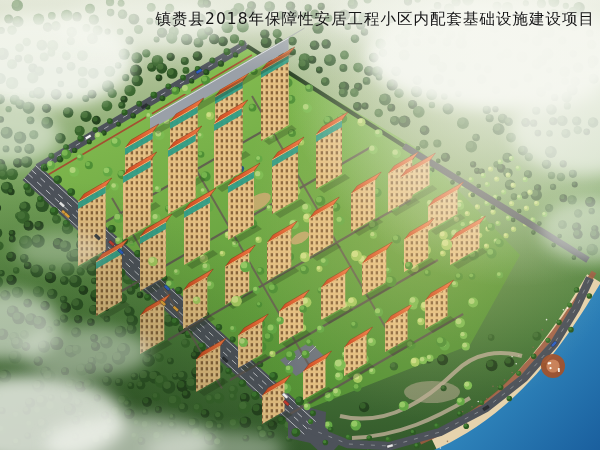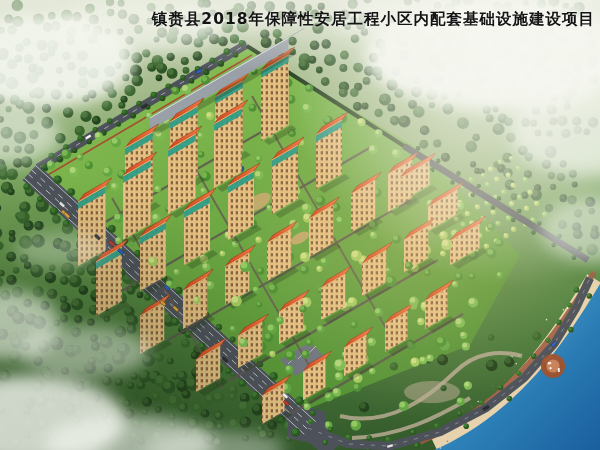--- a/index.html
+++ b/index.html
@@ -1,19 +1,19 @@
 <!DOCTYPE html>
 <html><head>
 <meta charset="utf-8">
 <style>
   html,body{margin:0;padding:0;background:#222;}
   .stage{position:relative;width:600px;height:450px;overflow:hidden;
          font-family:"DejaVu Sans","Liberation Sans",sans-serif;}
   .stage svg{position:absolute;left:0;top:0;}
-  .title{position:absolute;top:9px;right:5px;font-weight:bold;font-size:15.5px;
+  .title{position:absolute;top:9px;right:5px;font-weight:normal;font-size:15.5px;
          letter-spacing:1px;color:#141414;white-space:nowrap;
          text-shadow:0 0 3px rgba(255,255,255,.55);}
 </style>
 </head>
 <body>
 
 <div class="stage">
   <svg id="scene" width="600" height="450" viewBox="0 0 600 450">
     <defs>
       <linearGradient id="bgG" x1="0" y1="0" x2="0" y2="1">

